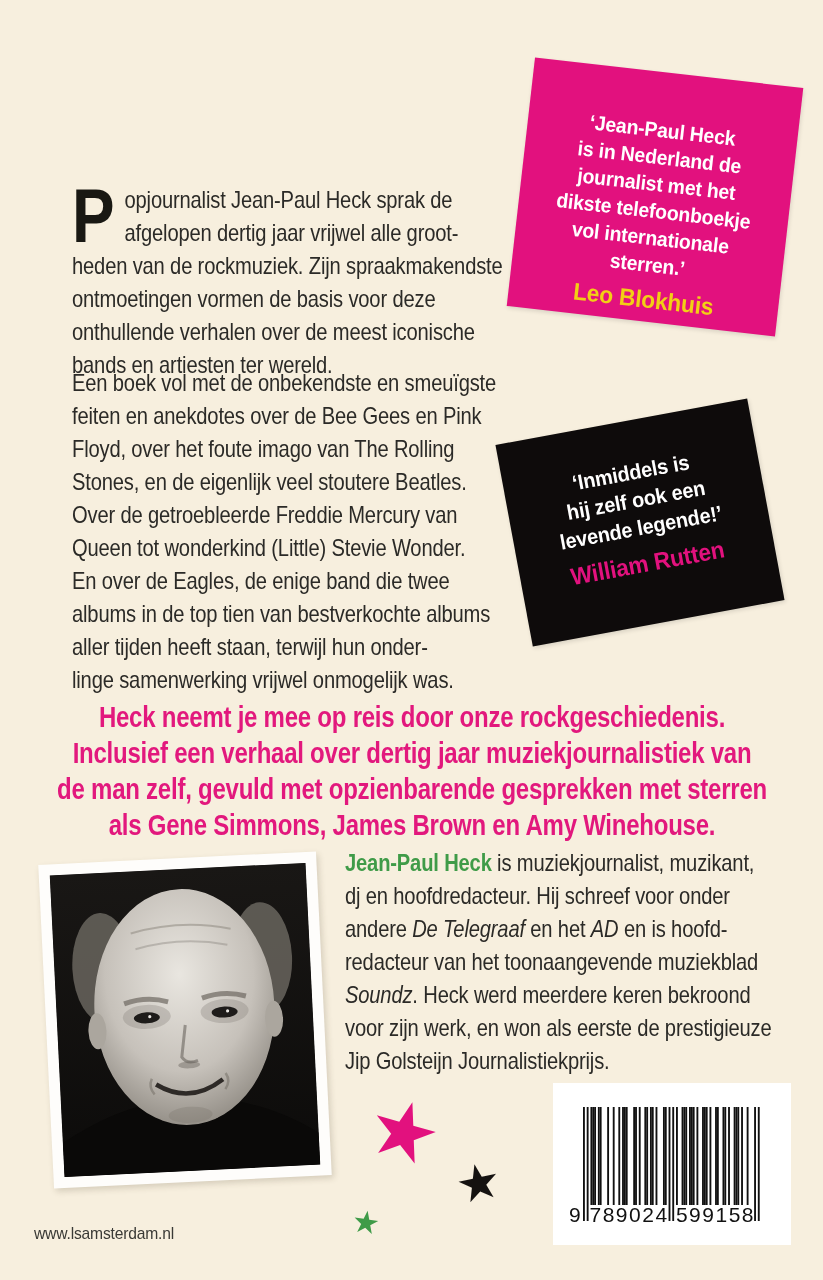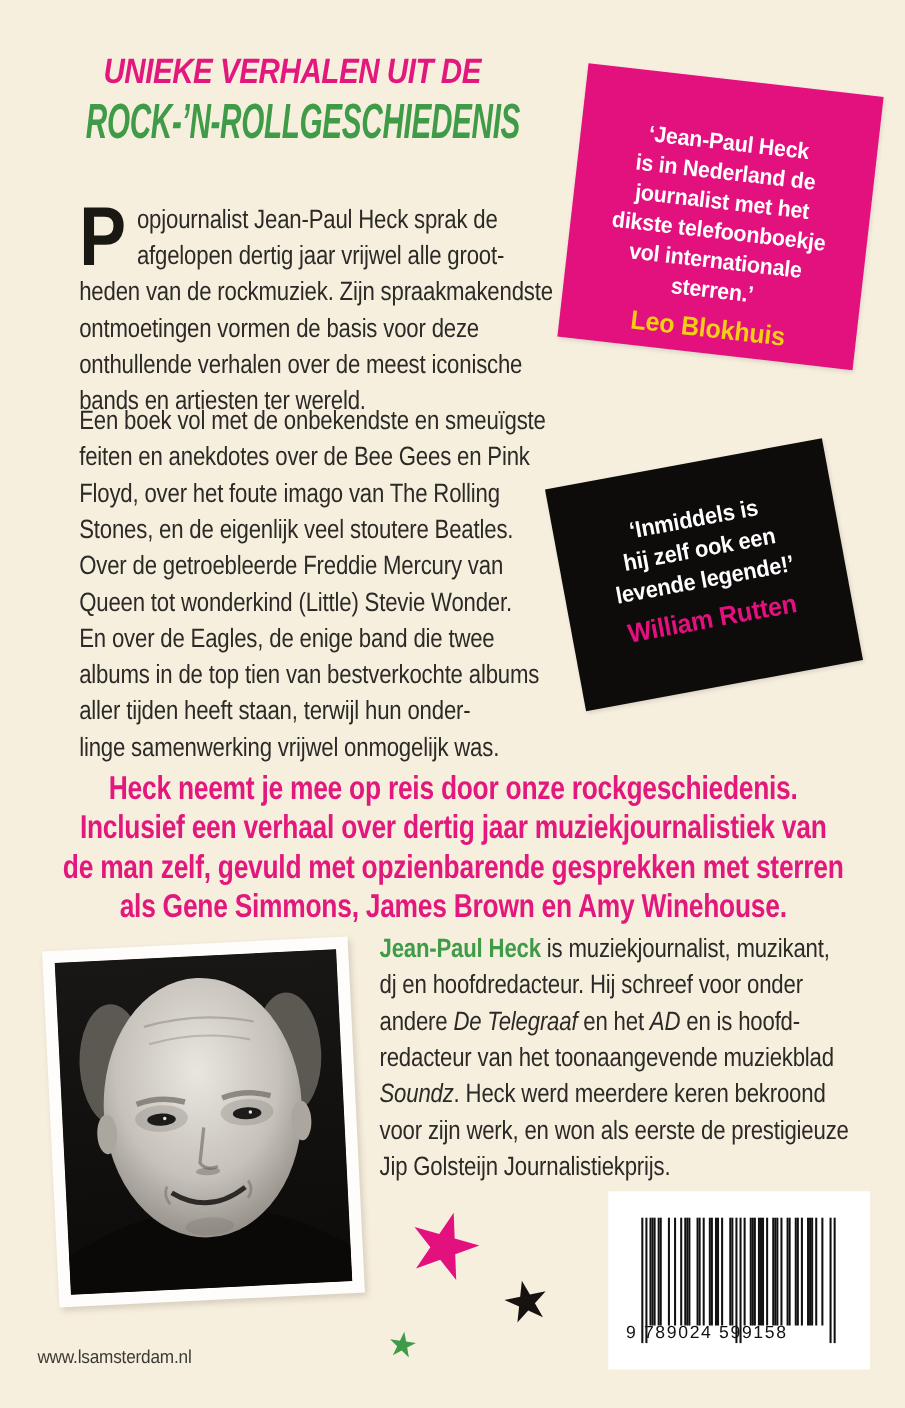--- a/index.html
+++ b/index.html
@@ -68,36 +68,32 @@
   
   .star{position:absolute; line-height:1; user-select:none;}
   .star-pink {left:368px; top:1092px; font-size:80px; color:#e2117e; transform:rotate(16deg);}
   .star-black{left:456px; top:1158px; font-size:50px; color:#151210; transform:rotate(-12deg);}
   .star-green{left:352px; top:1207px; font-size:31px; color:#3f9b48; transform:rotate(8deg);}
 
   
   .barcode-box{position:absolute; left:553px; top:1083px; width:238px; height:162px;
                background:#ffffff;}
   .barcode-box svg{position:absolute; left:0; top:0;}
-  .barcode-number{position:absolute; left:16px; top:120px; font-size:16px; color:#111;
+  .barcode-number{position:absolute; left:16px; top:120px; font-size:21px; color:#111;
                   letter-spacing:1.5px; white-space:pre;}
 
   
   .website{position:absolute; left:34px; top:1224px; font-size:17px; color:#3a3a36;
            letter-spacing:-0.2px; transform:scaleX(0.92); transform-origin:0 0;}
 </style>
 </head>
 <body>
 
 <div id="cover">
 
-  <div class="headline">
-    <div class="headline-line headline-line1" style="color:#e2187d;">UNIEKE VERHALEN UIT DE</div>
-    <div class="headline-line headline-line2" style="color:#3f9b48;">ROCK-’N-ROLLGESCHIEDENIS</div>
-  </div>
 
   <div class="body-block intro">
     <span class="drop-cap">P</span><span>opjournalist Jean-Paul Heck sprak de
 afgelopen dertig jaar vrijwel alle groot-
 heden van de rockmuziek. Zijn spraakmakendste
 ontmoetingen vormen de basis voor deze
 onthullende verhalen over de meest iconische
 bands en artiesten ter wereld.</span>
   </div>
 

